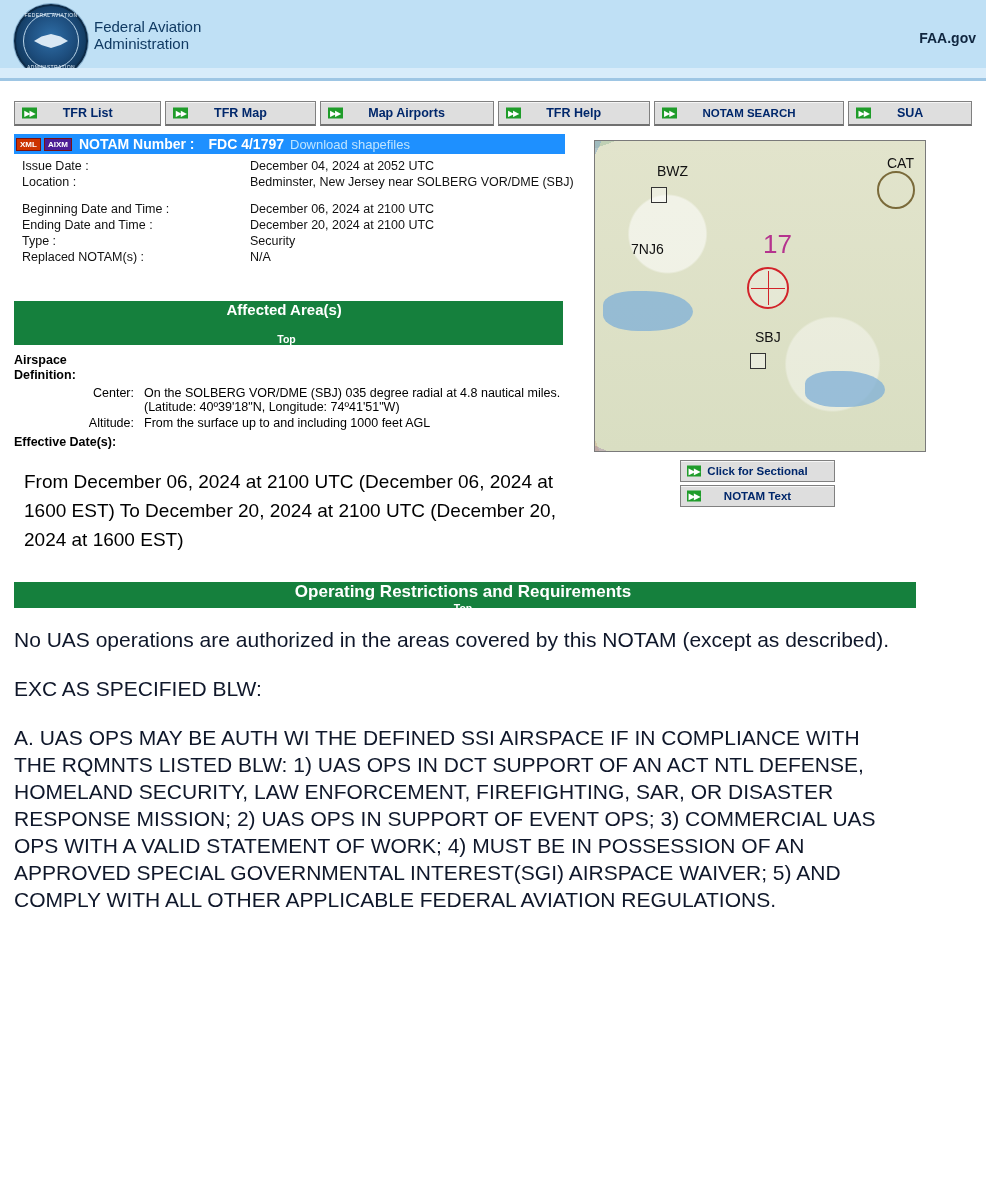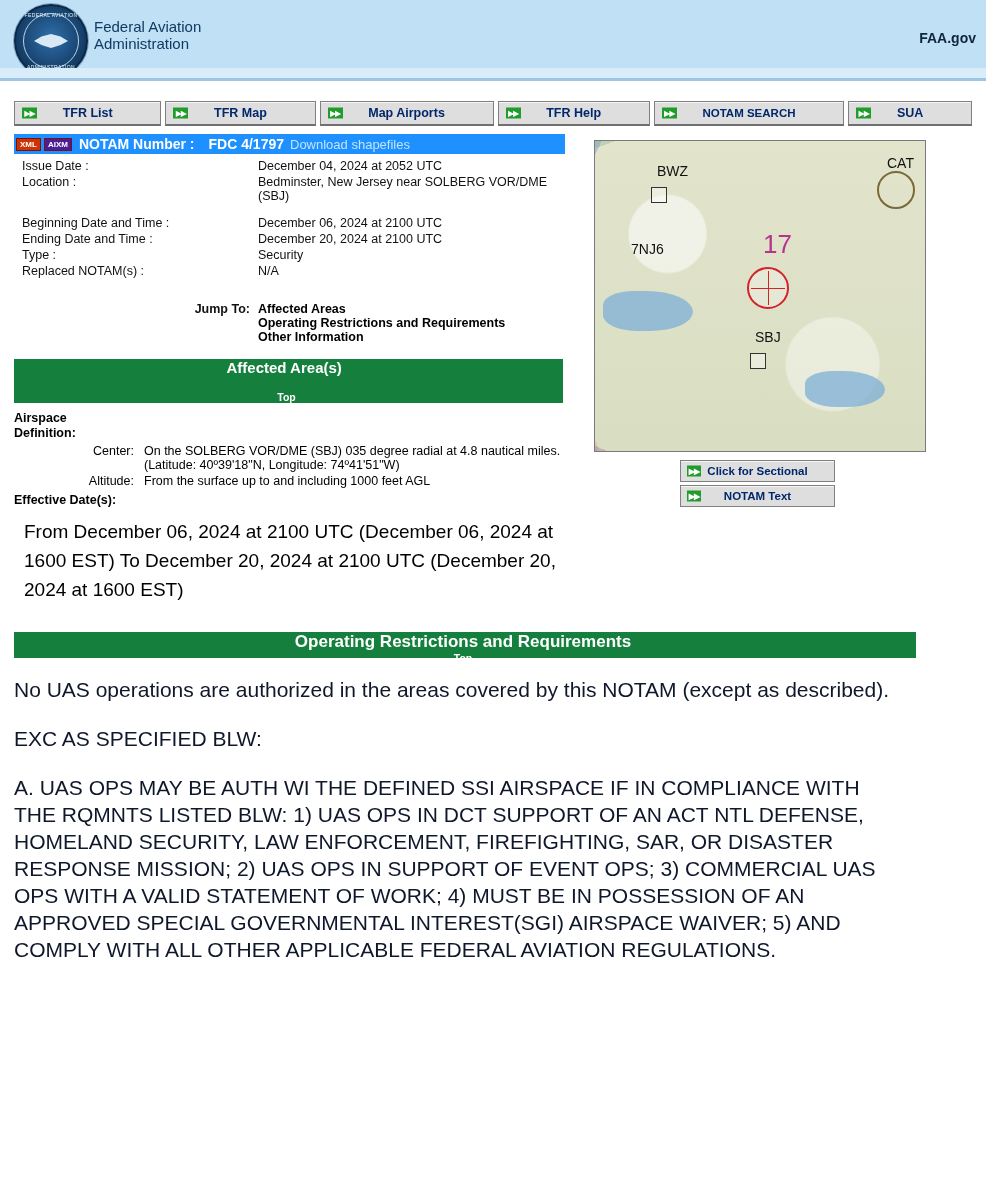--- a/index.html
+++ b/index.html
@@ -254,21 +254,21 @@
   }
   .eff-label {
     font-weight: bold;
     font-size: 12.5px;
     margin-top: 4px;
   }
   .eff-text {
     font-size: 19px;
     line-height: 29px;
     color: #000;
-    margin-top: 10px;
+    margin-top: 18px;
     padding-left: 10px;
     max-width: 560px;
   }
 
   
   .ops-bar {
     width: 902px;
     height: 26px;
     font-size: 17px;
     margin-top: 28px;
@@ -470,28 +470,20 @@
     <tr>
       <td class="k">Replaced NOTAM(s) :</td>
       <td class="v">N/A</td>
     </tr>
     <tr class="spacer-row">
           <td colspan="2"></td>
         </tr>
     <tr class="spacer-row">
           <td colspan="2"></td>
         </tr>
-    <tr>
-      <td class="k jump-label">Jump To:</td>
-      <td class="v">
-        <a class="jump-link">Affected Areas</a>
-        <a class="jump-link">Operating Restrictions and Requirements</a>
-        <a class="jump-link">Other Information</a>
-      </td>
-    </tr>
   </tbody>
     </table>
 
   <div class="section-bar affected-bar">
     <span class="bar-title">Affected Area(s)</span>
     <a class="top-link">Top</a>
   </div>
 
   <div class="airspace-def">Airspace Definition:</div>
 

